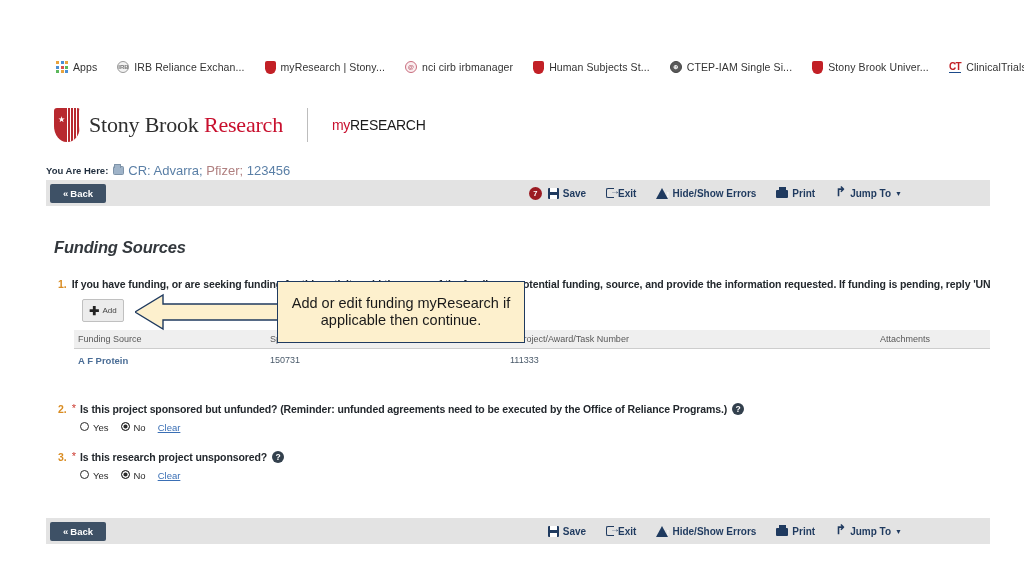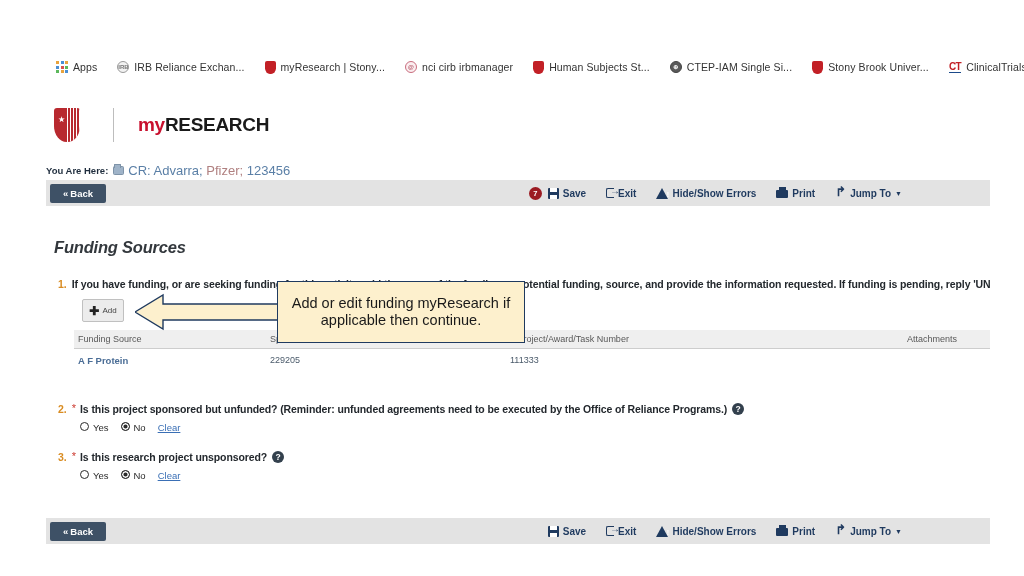--- a/index.html
+++ b/index.html
@@ -72,21 +72,21 @@
   }
   .sb-shield .stripes b:nth-child(1){left:1px;}
   .sb-shield .stripes b:nth-child(2){left:4px;}
   .sb-shield .stripes b:nth-child(3){left:7px;}
   .sb-shield .stripes b:nth-child(4){left:10px;}
   .brand-name {
     font-family:"Liberation Serif", serif; font-size:22px; color:#2f2f2f; letter-spacing:-.2px;
   }
   .brand-name .red { color:#c8102e; }
   .brand-divider { width:1px; height:34px; background:#bdbdbd; margin:0 24px; }
-  .myresearch { font-size:19px; font-weight:bold; letter-spacing:-.3px; }
+  .myresearch { font-size:14px; font-weight:normal; letter-spacing:-.3px; }
   .myresearch .my { color:#c8102e; }
   .myresearch .rs { color:#1a1a1a; }
 
   
   .breadcrumb-strip {
     position:absolute; left:0; top:160px; width:955px; height:20px;
     display:flex; align-items:center; padding-left:46px; font-size:9.5px;
   }
   .yah-label { font-weight:bold; color:#1f2d3d; margin-right:5px; font-size:9.5px;}
   .folder-ico {
@@ -164,21 +164,21 @@
   
   .tbl { position:absolute; left:74px; top:330px; width:916px; }
   .tbl-head {
     display:flex; height:19px; background:#efefef; border-bottom:1px solid #cdcdcd;
     align-items:center; font-size:9px; color:#585858;
   }
   .tbl-row { display:flex; height:22px; align-items:center; font-size:9px; }
   .c1 { width:196px; padding-left:4px; }
   .c2 { width:240px; }
   .c3 { width:370px; }
-  .c4 { width:110px; text-align:center; padding-right:6px; }
+  .c4 { width:110px; text-align:left; padding-right:6px; }
   .row-link { color:#4a6d96; font-weight:bold; font-size:9.5px; }
   .cell-val { color:#4a5a6a; font-size:9px; }
 
   
   .radios { position:absolute; display:flex; align-items:flex-start; gap:6px; font-size:9.5px; color:#2b2b2b; }
   .radios.r2 { left:80px; top:422px; }
   .radios.r3 { left:80px; top:470px; }
   .radio { width:9px;height:9px;border-radius:50%;border:1.4px solid #2b2b2b;
            display:inline-block; vertical-align:-1px; }
   .radio.on { background:#2b2b2b; box-shadow: inset 0 0 0 1.4px #fff; }
@@ -250,20 +250,24 @@
   <div class="brand">
     <div class="sb-shield">
       <span class="star">★</span>
       <span class="stripes">
         <b></b>
           <b></b>
           <b></b>
           <b></b>
       </span>
     </div>
+    <div class="brand-name">
+      <span>Stony Brook</span>
+      <span class="red">Research</span>
+    </div>
     <div class="brand-divider"></div>
     <div class="myresearch">
       <span class="my">my</span><span class="rs">RESEARCH</span>
     </div>
   </div>
 
   <div class="breadcrumb-strip">
     <span class="yah-label">You Are Here:</span>
     <span class="folder-ico"></span>
     <a class="bc-link" href="#" style="text-decoration:none">
@@ -316,21 +320,21 @@
 
   <div class="tbl">
     <div class="tbl-head">
       <div class="c1">Funding Source</div>
       <div class="c2">Sp</div>
       <div class="c3">e Project/Award/Task Number</div>
       <div class="c4">Attachments</div>
     </div>
     <div class="tbl-row">
       <div class="c1"><a class="row-link" href="#" style="text-decoration:none">A F Protein</a></div>
-      <div class="c2 cell-val">229205</div>
+      <div class="c2 cell-val">150731</div>
       <div class="c3 cell-val" style="padding-right:34px">111333</div>
       <div class="c4 cell-val"></div>
     </div>
   </div>
 
   <div class="q-row q2">
     <span class="q-num">2.</span>
     <span class="q-star">*</span>
     <span class="q-text">Is this project sponsored but unfunded? (Reminder: unfunded agreements need to be executed by the Office of Reliance Programs.)</span>
     <span class="help-ico">?</span>

